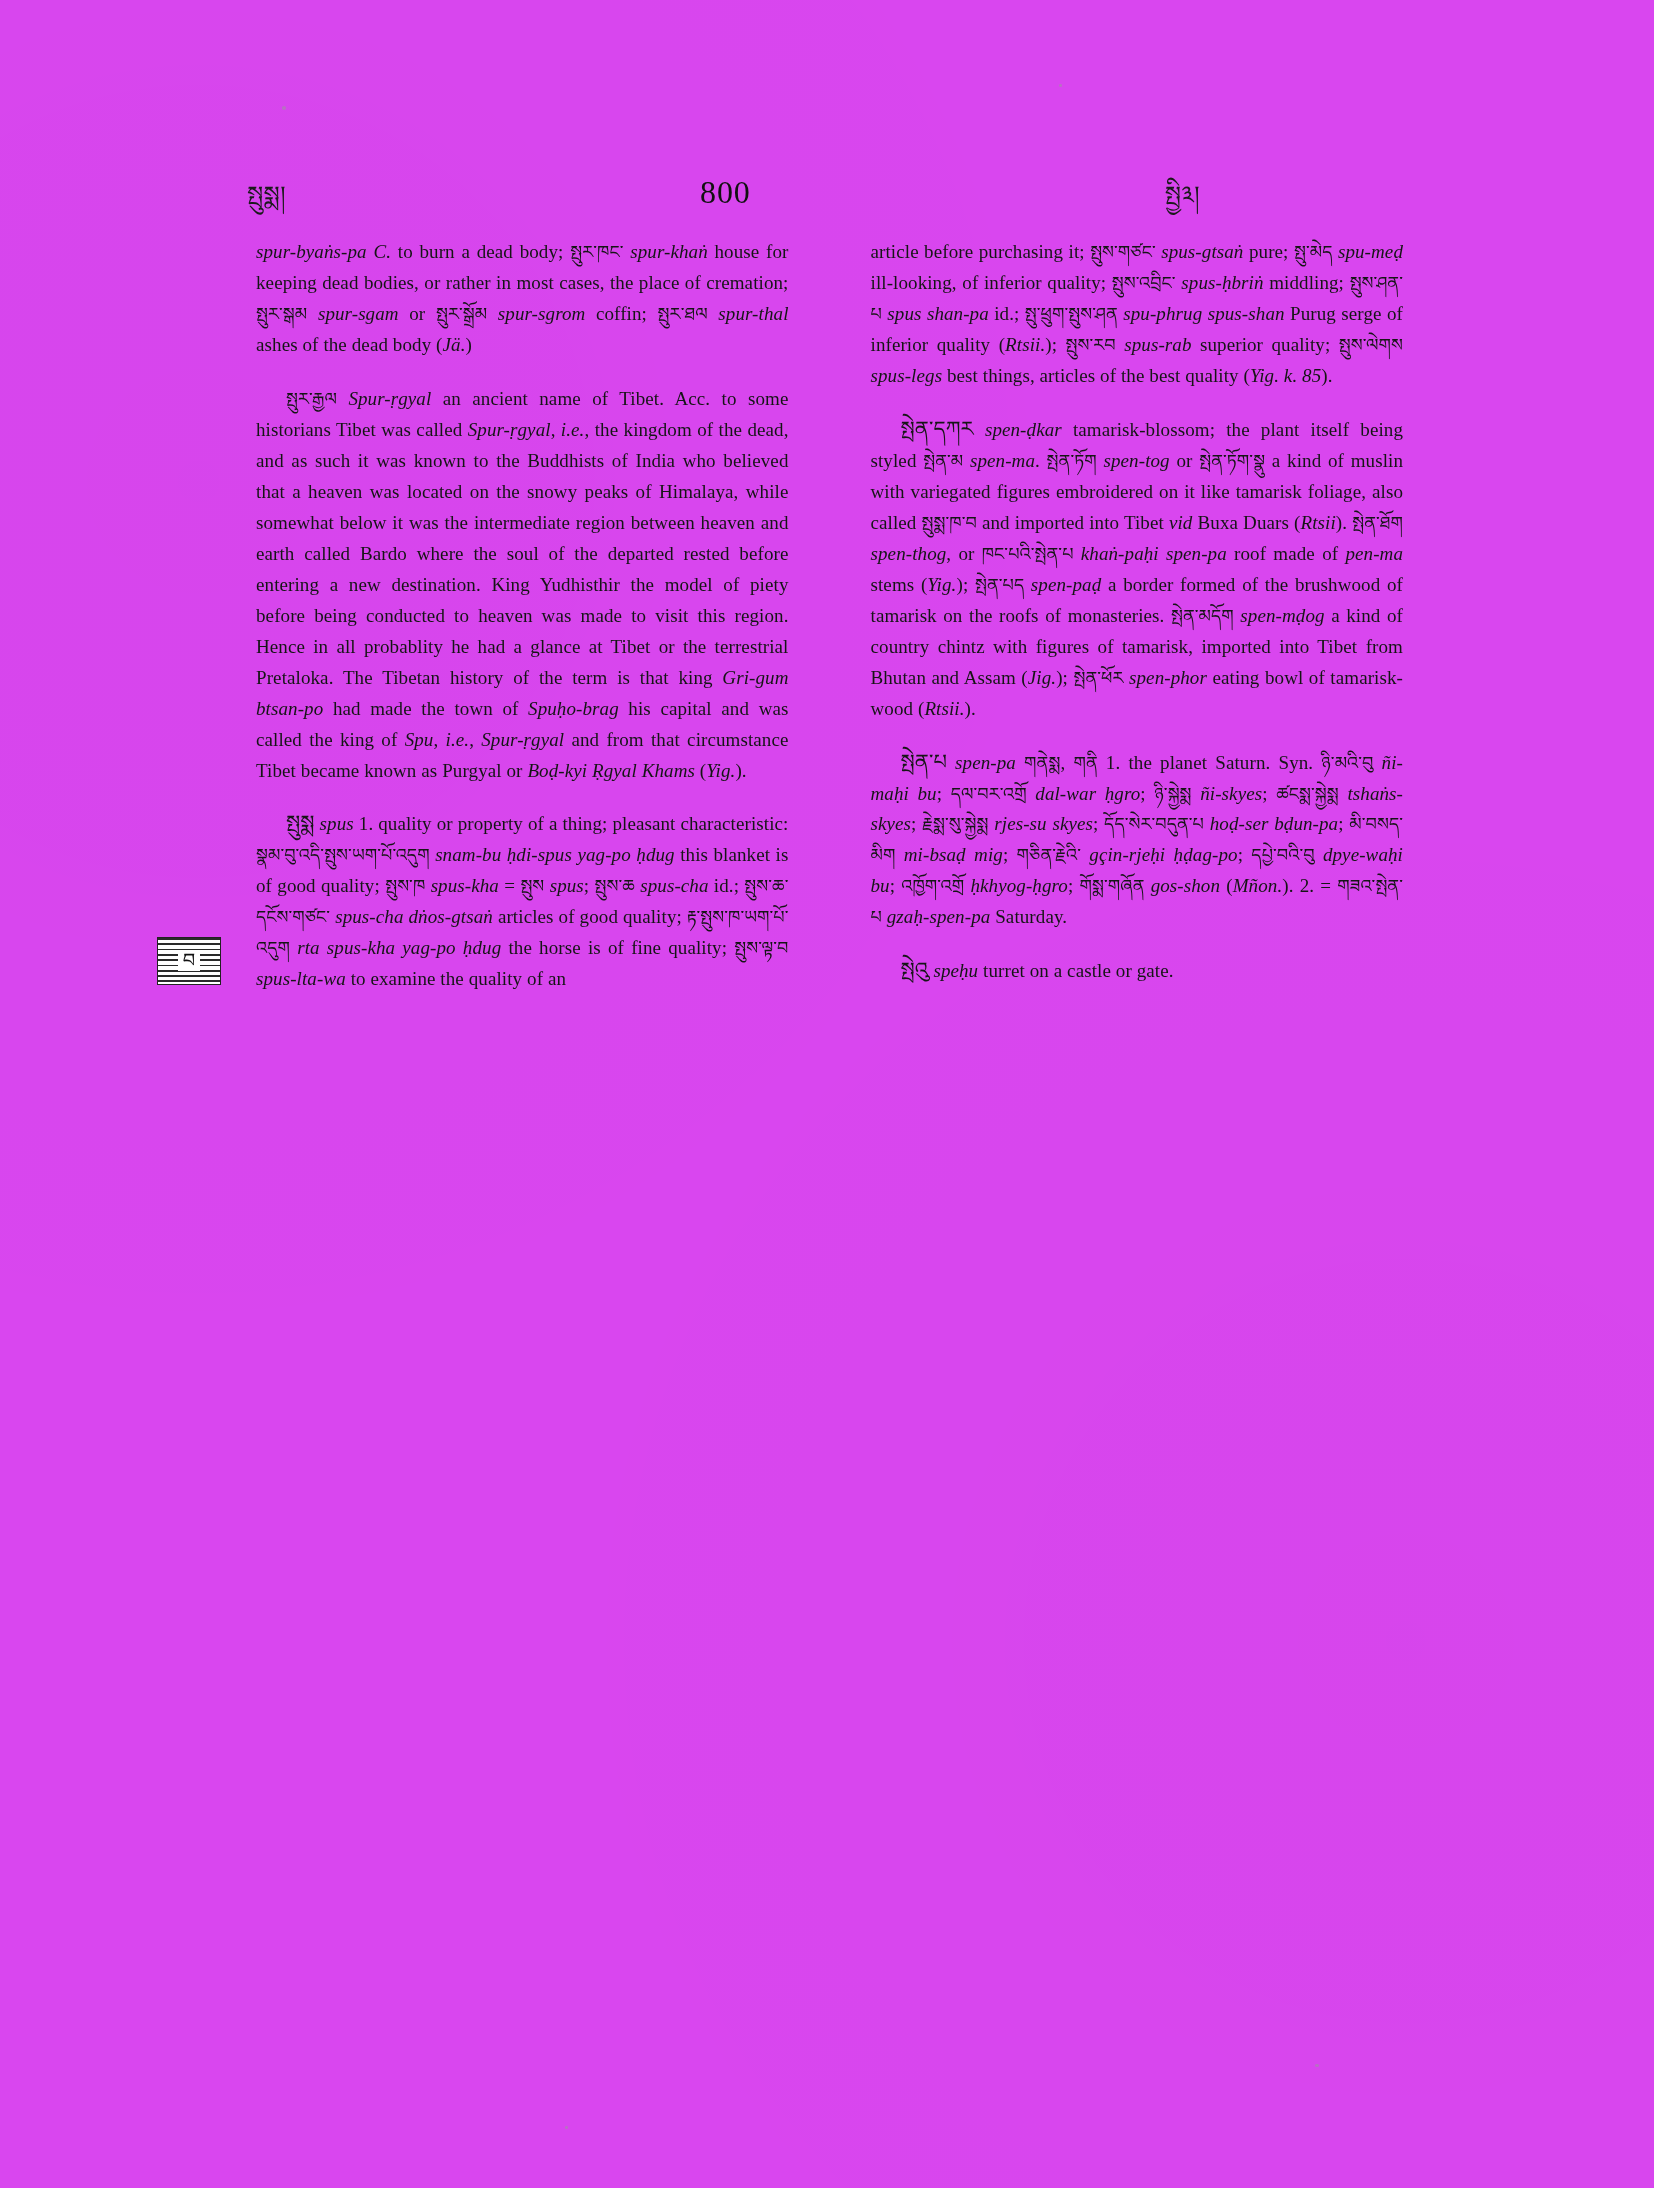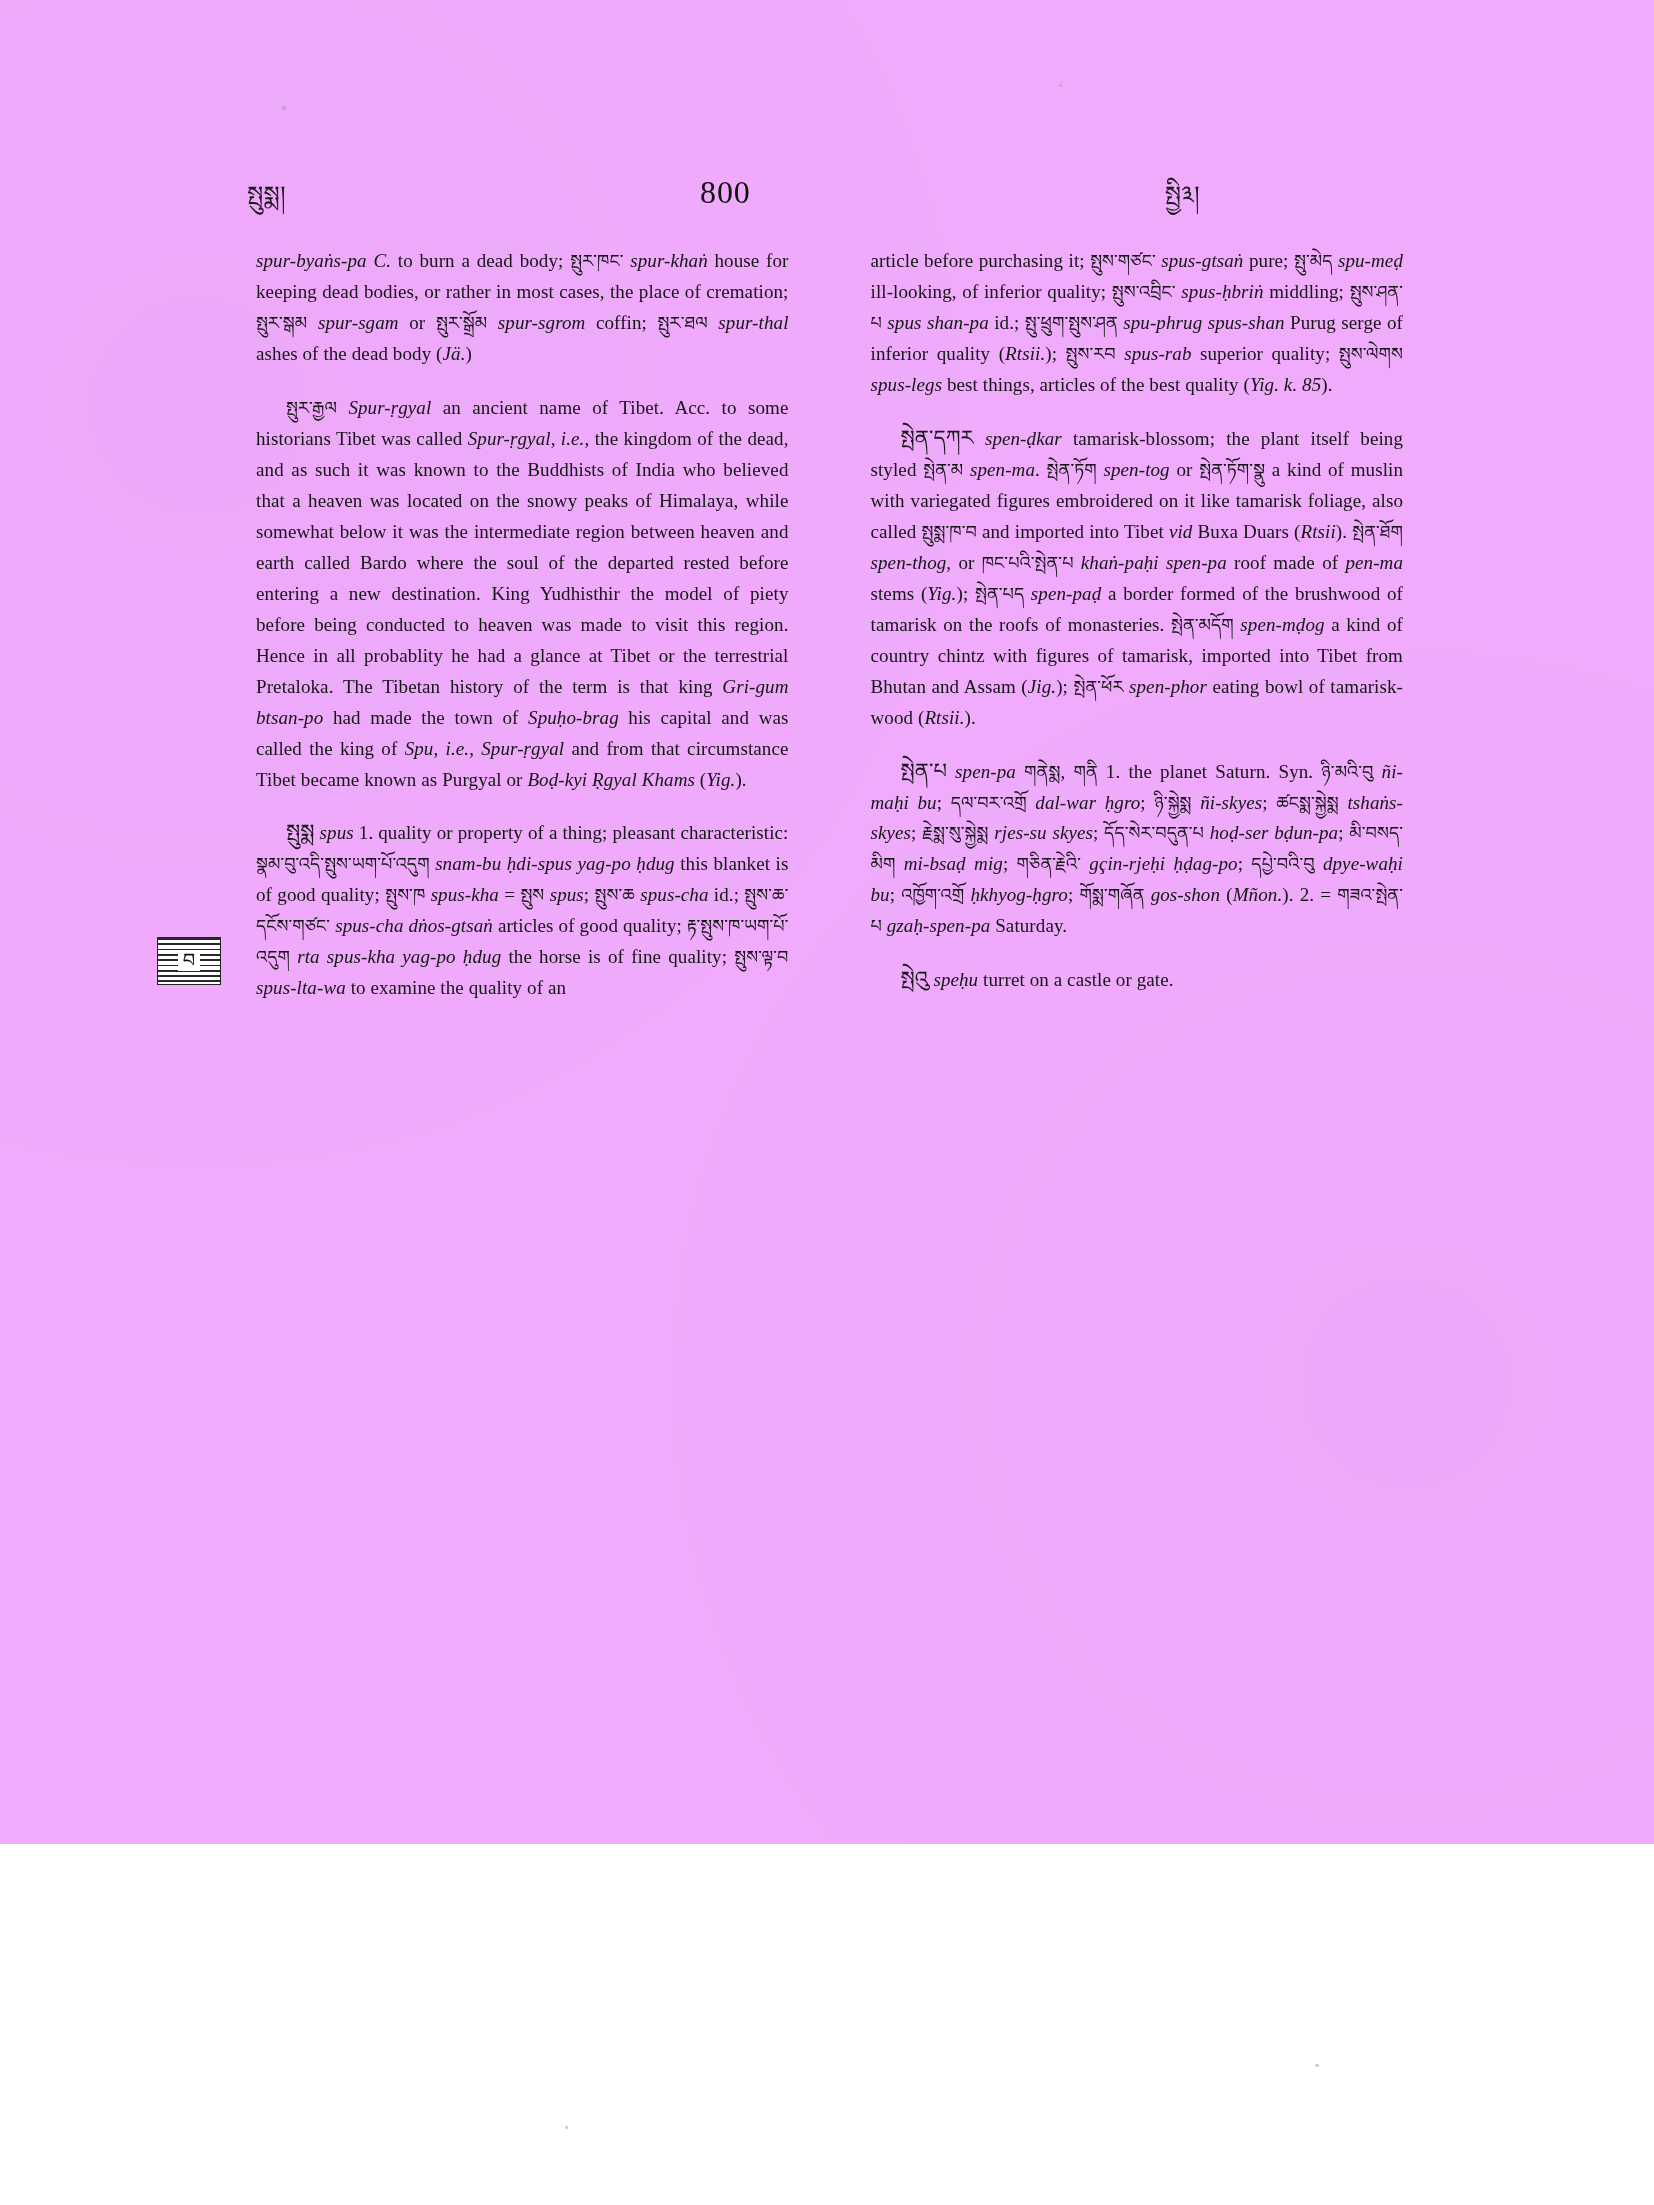--- a/index.html
+++ b/index.html
@@ -12,22 +12,22 @@
     height: 2206px;
     position: relative;
     font-family: "Liberation Serif", serif;
     color: #111;
     overflow: hidden;
   }
   .page {
     position: absolute;
     left: 0; top: 0;
     width: 1654px;
-    height: 1844px;
-    background: #f0abfc;
+    height: 2188px;
+    background: #d946ef;
   }
   
   .page::before {
     content: "";
     position: absolute;
     inset: 0;
     background:
       radial-gradient(circle at 12% 22%, rgba(0,0,0,0.012), transparent 45%),
       radial-gradient(circle at 85% 75%, rgba(0,0,0,0.012), transparent 45%);
     pointer-events: none;
@@ -51,21 +51,21 @@
   .folio {
     font-size: 32px;
     letter-spacing: 0.9px;
     color: #111;
     font-family: "Liberation Serif", serif;
     text-align: center;
   }
   .columns {
     position: absolute;
     left: 256px;
-    top: 246px;
+    top: 237px;
     width: 1147px;
     display: flex;
     gap: 82px;
   }
   .col {
     width: 543px;
   }
   .col p {
     margin: 0 0 0 0;
     font-size: 19px;

